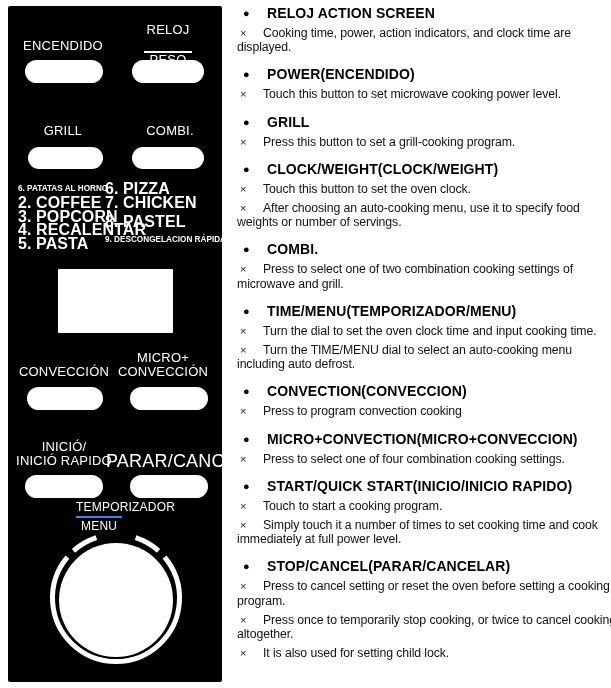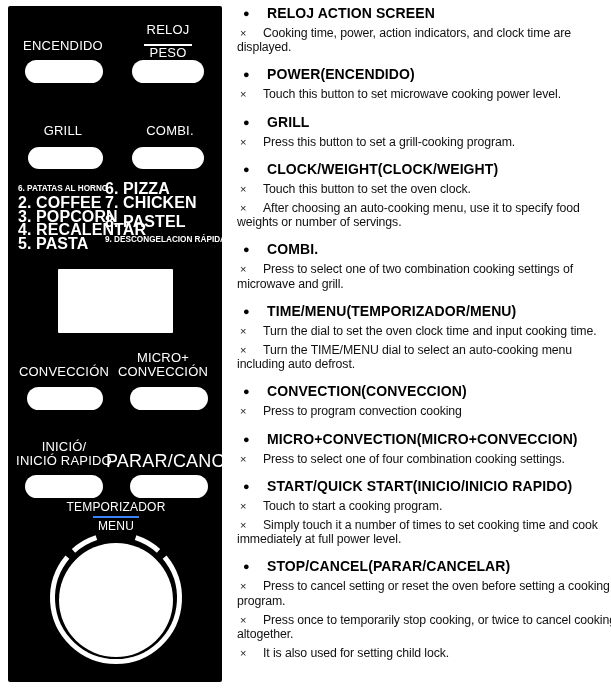--- a/index.html
+++ b/index.html
@@ -13,38 +13,38 @@
     position:absolute; left:8px; top:6px; width:214px; height:676px;
     background:#000; color:#fff; border-radius:2px;
   }
   .panel .lbl {
     position:absolute; text-align:center; font-size:13px; letter-spacing:0.2px;
     line-height:14px; white-space:nowrap;
   }
   .pill {
     position:absolute; height:23px; background:#fff; border-radius:12px;
   }
-  .frac-top { display:inline-block; border-bottom:2px solid #fff; padding:0 3px 7px 3px; }
+  .frac-top { display:inline-block; border-bottom:2px solid #fff; padding:0 3px 14px 3px; }
   .frac-wrap { line-height:15px; }
 
   .menu-col { position:absolute; font-weight:bold; }
   .menu-col .mi {
     font-size:16px; line-height:13.8px; letter-spacing:0.1px; white-space:nowrap;
   }
   .menu-col1 .mi:first-child { font-size:8.2px; letter-spacing:0; }
   .menu-col2 .mi:nth-child(n+3) { margin-top:5px; }
   .menu-col2 .mi:last-child { font-size:8.2px; letter-spacing:0; }
 
   .screen {
     position:absolute; left:50px; top:263px; width:115px; height:64px;
     background:#fff; border-radius:1px;
   }
 
   .dial-label {
-    position:absolute; left:53px; top:494px; width:110px; text-align:center;
+    position:absolute; left:68px; top:494px; width:110px; text-align:left;
     background:#000; z-index:2; font-size:12px; line-height:14px; letter-spacing:0.2px;
   }
   .dial-label .menu-word {
     display:inline-block; border-top:2px solid #3b82f6; padding:1px 5px 0 5px; margin-top:2px;
   }
   .dial-svg { position:absolute; left:36px; top:520px; z-index:1; }
 
   
   .instructions {
     position:absolute; left:237px; top:0; width:384px; padding-top:6px;

